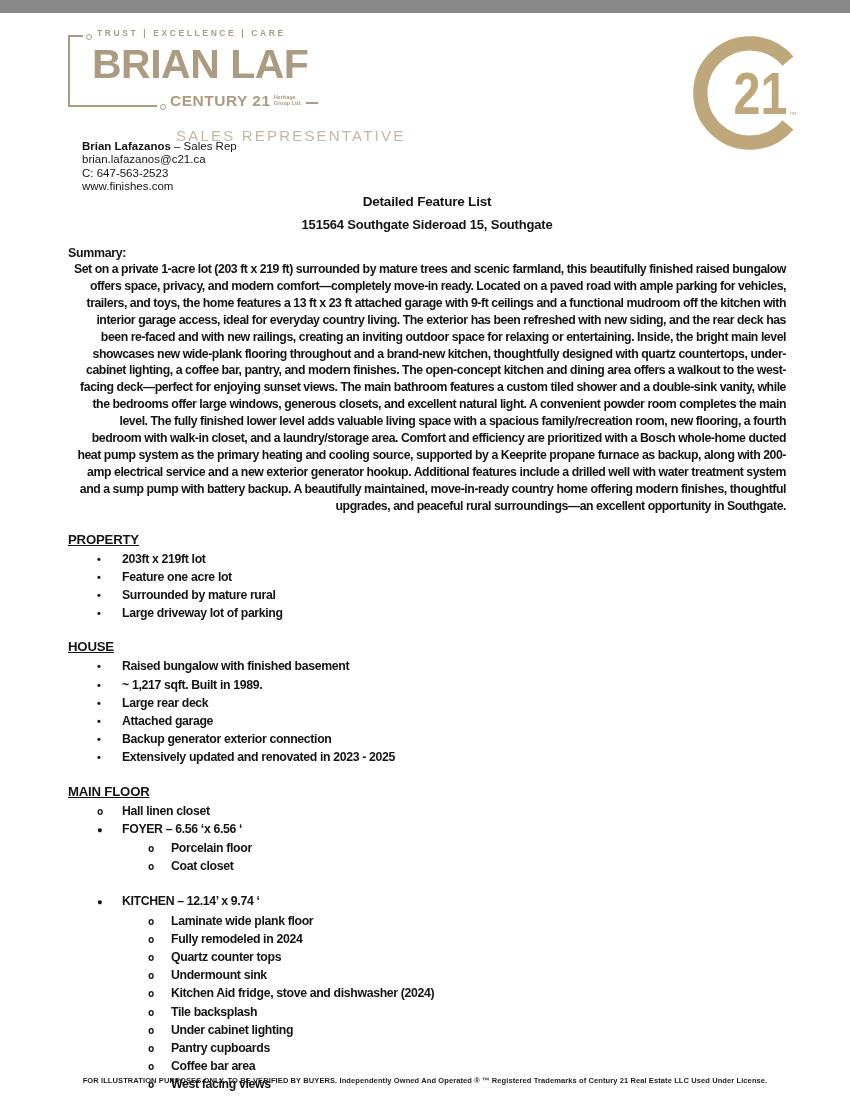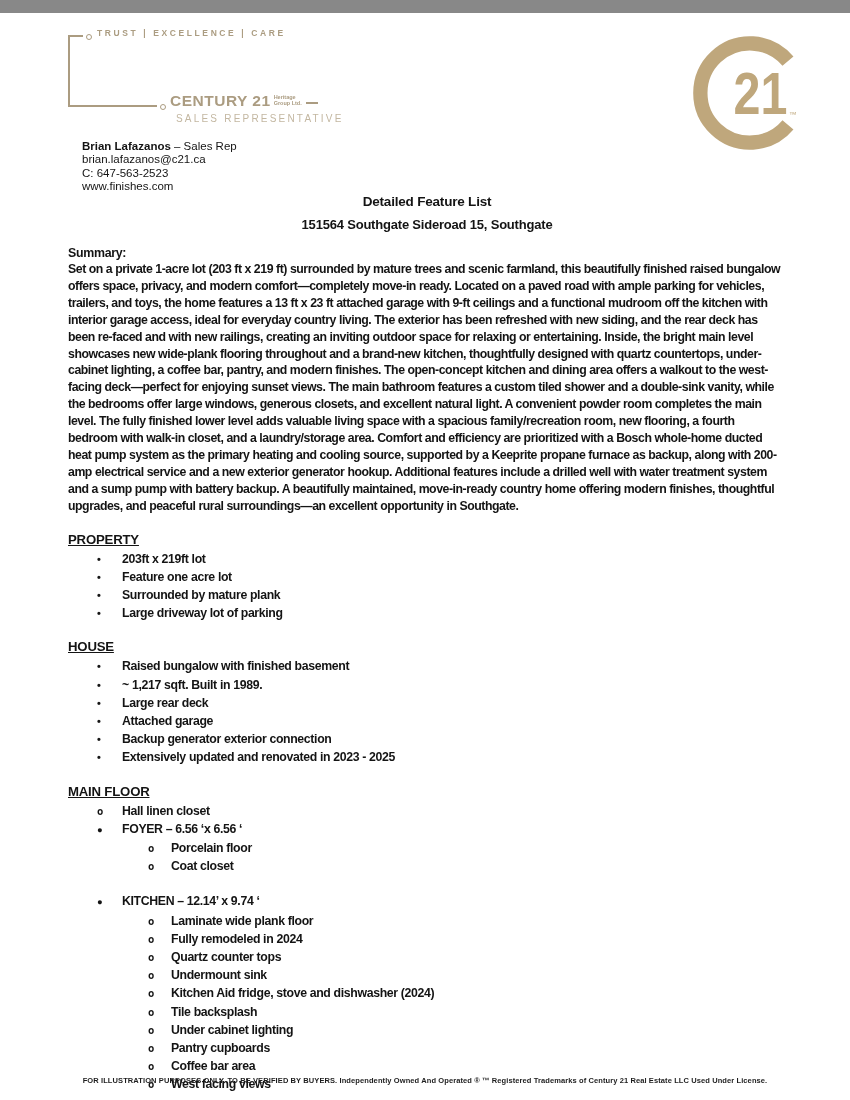--- a/index.html
+++ b/index.html
@@ -26,32 +26,32 @@
   .bk-hb{left:4px;top:80px;width:89px;height:1.5px;}
   .bk-dot{position:absolute;width:4px;height:4px;border:1.2px solid var(--tan);border-radius:50%;background:transparent;}
   .bk-dot-t{left:22px;top:8.5px;}
   .bk-dot-b{left:96px;top:78.5px;}
   .tagline{position:absolute;left:33px;top:3px;font-size:8.5px;font-weight:600;letter-spacing:2.6px;white-space:nowrap;}
   .brand-name{position:absolute;left:28px;top:20px;font-size:41px;font-weight:bold;letter-spacing:-0.5px;line-height:38px;white-space:nowrap;}
   .century-row{position:absolute;left:106px;top:68px;display:flex;align-items:flex-start;white-space:nowrap;}
   .century{font-size:15.5px;font-weight:bold;letter-spacing:0.5px;line-height:15px;}
   .century-small{display:flex;flex-direction:column;margin-left:3px;margin-top:1px;font-size:5.5px;line-height:6px;font-weight:bold;}
   .c-dash{display:inline-block;width:12px;height:1.5px;background:var(--tan);margin-left:4px;margin-top:9px;}
-  .role{position:absolute;left:112px;top:88px;font-size:10px;letter-spacing:2.2px;color:var(--tan-light);white-space:nowrap;text-align:center;}
+  .role{position:absolute;left:112px;top:102px;font-size:15px;letter-spacing:2.2px;color:var(--tan-light);white-space:nowrap;text-align:center;}
   
   .c21{position:absolute;left:688px;top:18px;width:124px;height:124px;color:var(--gold);}
   
   .contact{position:absolute;left:82px;top:127px;font-size:11.5px;line-height:13.3px;}
   .contact .nm{font-weight:bold;}
   
   .content{padding:181px 64px 0 68px;}
   .doc-title{text-align:center;font-size:13.5px;font-weight:bold;letter-spacing:-0.2px;}
   .doc-subtitle{text-align:center;font-size:13px;font-weight:bold;margin-top:8px;letter-spacing:-0.2px;}
   .summary-label{margin-top:14px;font-size:12.4px;font-weight:bold;letter-spacing:-0.3px;}
-  .summary{margin:1px 0 0 0;font-size:12.3px;font-weight:bold;letter-spacing:-0.45px;line-height:16.9px;text-align:left;}
+  .summary{margin:1px 0 0 0;font-size:12.3px;font-weight:bold;letter-spacing:-0.45px;line-height:16.9px;text-align:right;}
   .sec-h{margin-top:17px;margin-bottom:3px;font-size:13.2px;font-weight:bold;text-decoration:underline;letter-spacing:-0.2px;}
   .li{display:flex;align-items:baseline;line-height:18.2px;font-size:12.3px;font-weight:bold;letter-spacing:-0.35px;}
   .li.l1{padding-left:29px;}
   .li.l1 .b{width:25px;flex:none;}
   .li.l2{padding-left:80px;}
   .li.l2 .b{width:23px;flex:none;}
   .b.disc{font-size:11px;}
   .b.disc-big{font-size:9.5px;}
   .b.circle{font-family:"DejaVu Sans Mono",monospace;font-size:10.5px;}
   .gap{height:17px;}
@@ -63,20 +63,21 @@
 
 <div class="page">
 
   <div class="brand">
     <div class="bk bk-v"></div>
     <div class="bk bk-ht"></div>
     <div class="bk bk-hb"></div>
     <div class="bk-dot bk-dot-t"></div>
     <div class="bk-dot bk-dot-b"></div>
     <div class="tagline">TRUST  |  EXCELLENCE  |  CARE</div>
+    <div class="brand-name">BRIAN LAF</div>
     <div class="century-row">
       <span class="century">CENTURY 21</span>
       <span class="century-small">
         <span>Heritage</span>
         <span>Group Ltd.</span>
       </span>
       <span class="c-dash"></span>
     </div>
     <div class="role">SALES REPRESENTATIVE</div>
   </div>
@@ -106,21 +107,21 @@
         <div class="li l1">
           <span class="b disc">•</span>
           <span class="t">203ft x 219ft lot</span>
         </div>
         <div class="li l1">
           <span class="b disc">•</span>
           <span class="t">Feature one acre lot</span>
         </div>
         <div class="li l1">
           <span class="b disc">•</span>
-          <span class="t">Surrounded by mature plank</span>
+          <span class="t">Surrounded by mature rural</span>
         </div>
         <div class="li l1">
           <span class="b disc">•</span>
           <span class="t">Large driveway lot of parking</span>
         </div>
         <div class="sec-h">HOUSE</div>
         <div class="li l1">
           <span class="b disc">•</span>
           <span class="t">Raised bungalow with finished basement</span>
         </div>

